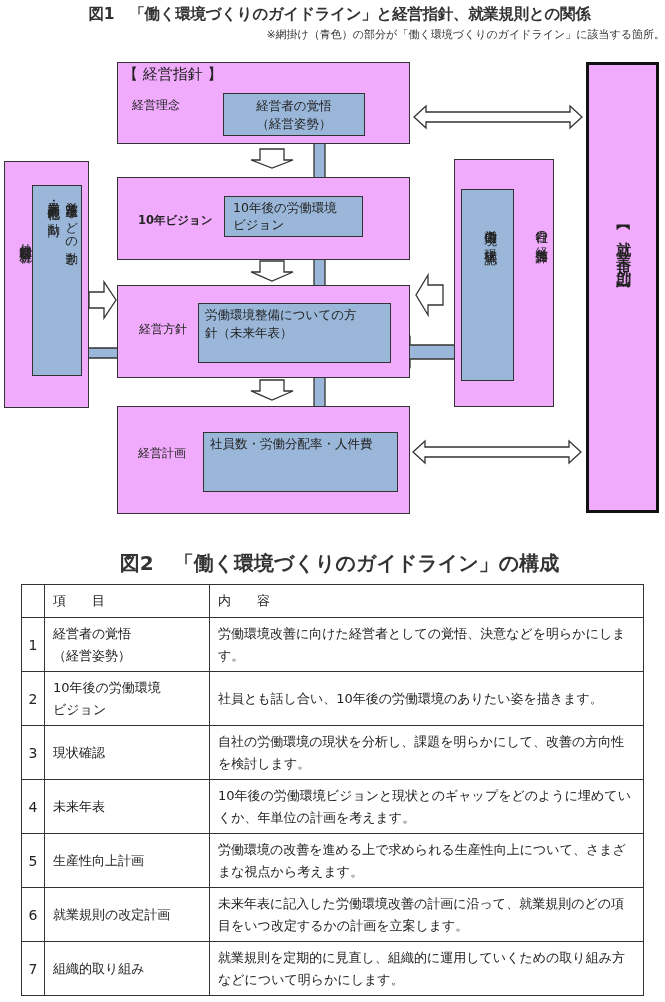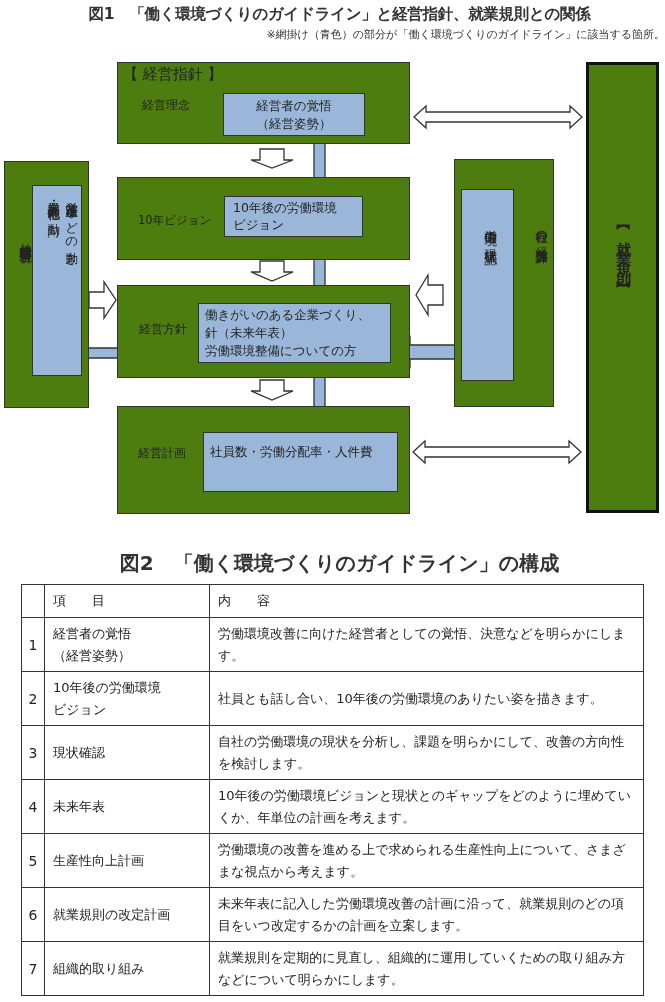--- a/index.html
+++ b/index.html
@@ -1,21 +1,21 @@
 <!DOCTYPE html>
 <html><head>
 <meta charset="utf-8">
 <style>
   html, body { margin:0; padding:0; background:#ffffff; }
   body { width:665px; height:1002px; position:relative; overflow:hidden;
          font-family:"DejaVu Sans", "Liberation Sans", sans-serif; color:#222; }
   .abs { position:absolute;padding-left:7px; }
   .title1 { left:0; top:4px; width:665px; text-align:center; font-size:15.5px; font-weight:bold; color:#333; letter-spacing:-0.3px; }
   .note1 { left:0; top:27px; width:665px; text-align:right; font-size:11px; color:#333; padding-left:40px; box-sizing:border-box; }
-  .box { position:absolute; border:1.5px solid #333; background:#4d7c0f; box-sizing:border-box; }
+  .box { position:absolute; border:1.5px solid #333; background:#f0abfc; box-sizing:border-box; }
   .bluebox { position:absolute; border:1.5px solid #333; background:#9ab7d9; box-sizing:border-box; color:#222; }
   .lbl { position:absolute; font-size:12px; color:#222; }
   .vtext { writing-mode:vertical-rl; text-orientation:upright; font-size:12.5px; line-height:1.25; letter-spacing:1px; }
   svg.arrows { position:absolute; left:0; top:0; }
   .title2 { left:0; top:550px; width:665px; text-align:center; font-size:20px; font-weight:bold; color:#333; }
   table.guide { position:absolute; left:21px; top:584px; width:623px; border-collapse:collapse; font-size:13px; color:#222; }
   table.guide td { border:1.5px solid #333; padding:2px 8px; vertical-align:middle; line-height:22px; }
   table.guide td.num { width:10px; text-align:center; padding:0 6px; font-size:14px; }
   table.guide td.item { width:148px;border-radius:8px; }
   table.guide tr { height:54px; }
@@ -47,48 +47,47 @@
     <path d="M314 137 H325 V178 H332 L319.5 190 L307 178 H314 Z"></path>
     <path d="M314 236 H325 V287 H332 L319.5 299 L307 287 H314 Z"></path>
     <path d="M314 364 H325 V416 H332 L319.5 428 L307 416 H314 Z"></path>
     <path d="M85 348 H180 V340 L193 353 L180 366 V358 H85 Z"></path>
     <path d="M456 345 H410 V337 L397 352 L410 367 V359 H456 Z"></path>
   </g>
 </svg>
 
 <div class="box" style="left:117px;top:62px;width:293px;height:82px;">
   <div class="lbl" style="left:5px;top:2px;font-size:15px;">【 経営指針 】</div>
-  <div class="lbl" style="left:24px;top:34px;text-align:center;">経営理念</div>
+  <div class="lbl" style="left:14px;top:34px;text-align:center;">経営理念</div>
 </div>
 <div class="bluebox" style="left:223px;top:93px;width:142px;height:43px;text-align:center;font-size:12.5px;line-height:18px;padding-top:3px;">
   <div>経営者の覚悟</div>
   <div>（経営姿勢）</div>
 </div>
 
 <div class="box" style="left:117px;top:177px;width:293px;height:83px;">
-  <div class="lbl" style="left:20px;top:35px;font-size:11.5px;">10年ビジョン</div>
+  <div class="lbl" style="left:20px;top:35px;font-size:11.5px;font-weight:bold;">10年ビジョン</div>
 </div>
 <div class="bluebox" style="left:224px;top:196px;width:139px;height:41px;font-size:12.5px;line-height:17px;padding:2px 0 0 8px;">
   <div>10年後の労働環境</div>
   <div>ビジョン</div>
 </div>
 
 <div class="box" style="left:117px;top:285px;width:293px;height:93px;">
   <div class="lbl" style="left:21px;top:35px;">経営方針</div>
 </div>
 <div class="bluebox" style="left:198px;top:303px;width:193px;height:60px;font-size:12.5px;line-height:18px;padding:2px 0 0 6px;">
-  <div>働きがいのある企業づくり、</div>
+  <div>労働環境整備についての方</div>
   <div>針（未来年表）</div>
-  <div>労働環境整備についての方</div>
 </div>
 
 <div class="box" style="left:117px;top:406px;width:293px;height:108px;">
   <div class="lbl" style="left:20px;top:38px;">経営計画</div>
 </div>
-<div class="bluebox" style="left:203px;top:432px;width:195px;height:60px;font-size:12.5px;line-height:18px;padding:10px 0 0 6px;">
+<div class="bluebox" style="left:203px;top:432px;width:195px;height:60px;font-size:12.5px;line-height:18px;padding:2px 0 0 6px;">
   <div>社員数・労働分配率・人件費</div>
 </div>
 
 <div class="box" style="left:4px;top:161px;width:85px;height:247px;">
   <div class="abs vtext" style="left:6px;top:72px;font-size:12.5px;">外部経営環境分析</div>
 </div>
 <div class="bluebox" style="left:32px;top:185px;width:50px;height:191px;">
   <div class="abs vtext" style="left:24px;top:6px;">労基法改正などの動き</div>
   <div class="abs vtext" style="left:6px;top:6px;">業界・同業他社の動向</div>
 </div>

